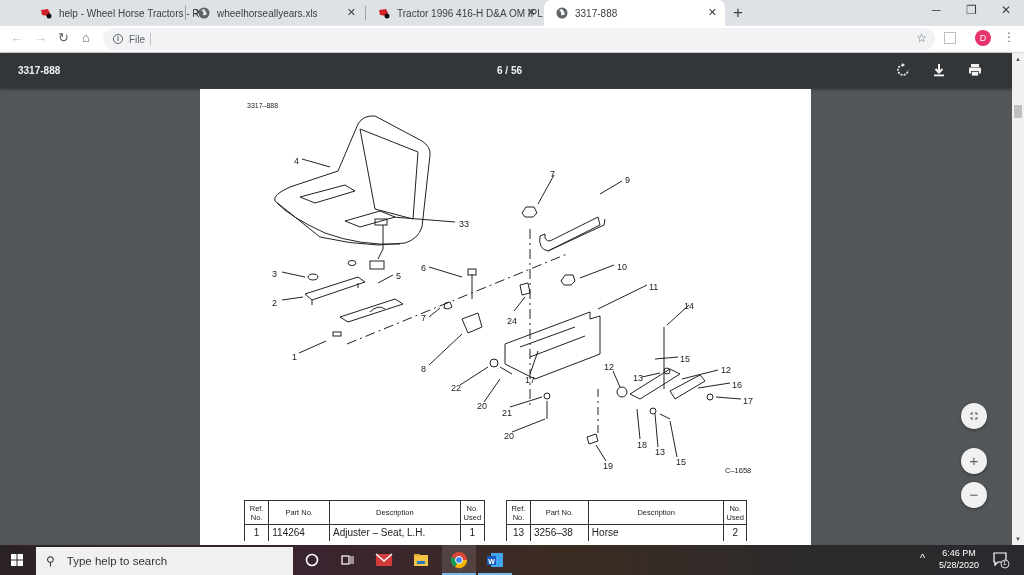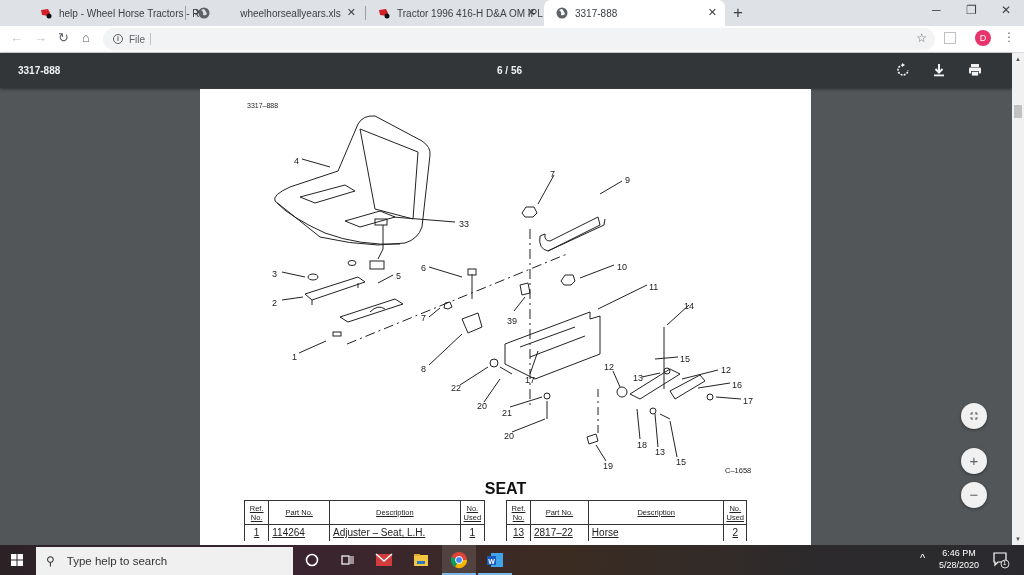--- a/index.html
+++ b/index.html
@@ -31,21 +31,21 @@
   .scrollbar { position: absolute; left: 1012px; top: 53px; width: 12px; height: 492px; background: #f1f1f1; }
   .scrollbar .thumb { position: absolute; left: 2px; top: 52px; width: 8px; height: 13px; background: #c1c1c1; }
   .scrollbar .up { position: absolute; left: 3px; top: 3px; font-size: 6px; color: #505050; }
   .scrollbar .down { position: absolute; left: 3px; bottom: 3px; font-size: 6px; color: #505050; }
   .page { position: absolute; left: 200px; top: 89px; width: 611px; height: 456px; background: #fff; overflow: hidden; }
   .page .pgid { position: absolute; left: 47px; top: 13px; font-size: 7px; color: #222; }
   .diagram { position: absolute; left: 0; top: 0; width: 611px; height: 400px; }
   .callout { position: absolute; font-size: 9px; color: #222; }
   .figid { position: absolute; left: 525px; top: 377px; font-size: 7.5px; color: #222; }
   .section-title { position: absolute; left: 0; width: 611px; top: 391px; text-align: center; font-size: 16px; font-weight: bold; color: #111; }
-  table.parts { position: absolute; top: 411px; border-collapse: collapse; font-size: 8px; color: #222; text-decoration: underline; }
+  table.parts { position: absolute; top: 411px; border-collapse: collapse; font-size: 8px; color: #222; }
   table.parts th { font-weight: normal; font-size: 7.5px; border: 1px solid #333; padding: 1px 2px; height: 24px; }
   table.parts td { border-left: 1px solid #333; border-right: 1px solid #333; padding: 2px 3px; font-size: 10px; height: 16px; }
   .fab { position: absolute; left: 961px; width: 26px; height: 26px; border-radius: 50%; background: #f1f1f1; box-shadow: 0 1px 3px rgba(0,0,0,.4); text-align: center; color: #5f6368; font-size: 15px; line-height: 26px; }
   .taskbar { position: absolute; left: 0; top: 545px; width: 1024px; height: 30px; background: linear-gradient(90deg, #2b2226 0%, #3a2430 30%, #3b2c22 55%, #2c2a2c 80%, #2a2a2e 100%); }
   .startbtn { position: absolute; left: 11px; top: 9px; width: 12px; height: 12px; }
   .searchbox { position: absolute; left: 36px; top: 2px; width: 257px; height: 28px; background: #f0f0f0; display: flex; align-items: center; font-size: 11.5px; color: #333; padding-left: 10px; }
   .searchbox .mag { font-size: 12px; margin-right: 12px; color: #333; }
   .tb-icon { position: absolute; top: 6px; width: 18px; height: 18px; }
   .tray { position: absolute; color: #fff; font-size: 9px; text-align: center; }
 </style>
@@ -55,21 +55,21 @@
 <div class="tabbar">
   <div class="tab" style="left:0;width:183px;margin-left:28px;">
     <svg class="fav" viewBox="0 0 12 12">
         <path d="M1 3 L8 2 L10 6 L9 9 L2 8 Z" fill="#d32027"></path>
         <circle cx="9" cy="9" r="2.5" fill="#111"></circle>
       </svg>
     <span class="title">help - Wheel Horse Tractors - Re</span>
     <span class="close">✕</span>
   </div>
   <div class="tab-sep" style="left:185px;"></div>
-  <div class="tab" style="left:186px;width:178px;text-align:center;">
+  <div class="tab" style="left:186px;width:178px;">
     <svg class="fav" viewBox="0 0 12 12">
         <circle cx="6" cy="6" r="5.5" fill="#5f6368"></circle>
         <path d="M3 3 Q6 5 5 8 Q7 9 9 7 Q8 4 6 2" fill="#dee1e6"></path>
       </svg>
     <span class="title">wheelhorseallyears.xls</span>
     <span class="close">✕</span>
   </div>
   <div class="tab-sep" style="left:365px;"></div>
   <div class="tab" style="left:366px;width:178px;">
     <svg class="fav" viewBox="0 0 12 12">
@@ -236,41 +236,40 @@
       <span class="callout" style="left: 350px; top: 80px;">7</span>
       <span class="callout" style="left: 425px; top: 86px;">9</span>
       <span class="callout" style="left: 72px; top: 180px;">3</span>
       <span class="callout" style="left: 196px; top: 182px;">5</span>
       <span class="callout" style="left: 221px; top: 174px;">6</span>
       <span class="callout" style="left: 417px; top: 173px;">10</span>
       <span class="callout" style="left: 449px; top: 193px;">11</span>
       <span class="callout" style="left: 72px; top: 209px;">2</span>
       <span class="callout" style="left: 484px; top: 212px;">14</span>
       <span class="callout" style="left: 221px; top: 224px;">7</span>
-      <span class="callout" style="left: 307px; top: 227px;">39</span>
+      <span class="callout" style="left: 307px; top: 227px;">24</span>
       <span class="callout" style="left: 92px; top: 263px;">1</span>
       <span class="callout" style="left: 480px; top: 265px;">15</span>
       <span class="callout" style="left: 404px; top: 273px;">12</span>
       <span class="callout" style="left: 521px; top: 276px;">12</span>
       <span class="callout" style="left: 221px; top: 275px;">8</span>
       <span class="callout" style="left: 433px; top: 284px;">13</span>
       <span class="callout" style="left: 532px; top: 291px;">16</span>
       <span class="callout" style="left: 251px; top: 294px;">22</span>
       <span class="callout" style="left: 325px; top: 286px;">17</span>
       <span class="callout" style="left: 543px; top: 307px;">17</span>
       <span class="callout" style="left: 277px; top: 312px;">20</span>
       <span class="callout" style="left: 302px; top: 319px;">21</span>
       <span class="callout" style="left: 304px; top: 342px;">20</span>
       <span class="callout" style="left: 437px; top: 351px; text-align: right;">18</span>
       <span class="callout" style="left: 455px; top: 358px;">13</span>
       <span class="callout" style="left: 476px; top: 368px;">15</span>
       <span class="callout" style="left: 403px; top: 372px;">19</span>
     </div>
   <span class="figid">C–1658</span>
-  <div class="section-title">SEAT</div>
 
   <table class="parts" style="left:44px;width:241px;">
     <tbody>
         <tr>
       <th style="width:24px;">Ref. No.</th>
       <th style="width:60px;">Part No.</th>
       <th style="width:129px;">Description</th>
       <th style="width:24px;">No. Used</th>
     </tr>
     <tr>
@@ -284,21 +283,21 @@
   <table class="parts" style="left:306px;width:241px;">
     <tbody>
         <tr>
       <th style="width:24px;">Ref. No.</th>
       <th style="width:58px;">Part No.</th>
       <th style="width:136px;">Description</th>
       <th style="width:22px;">No. Used</th>
     </tr>
     <tr>
       <td style="text-align:center;">13</td>
-      <td>2817–22</td>
+      <td>3256–38</td>
       <td>Horse</td>
       <td style="text-align:center;">2</td>
     </tr>
   </tbody>
     </table>
 </div>
 
 <div class="fab" style="top:403px;font-size:11px;">
   <svg width="26" height="26" viewBox="0 0 26 26">
       <path d="M9 11 H11 V9 M15 9 V11 H17 M17 15 H15 V17 M11 17 V15 H9" fill="none" stroke="#5f6368" stroke-width="1.2"></path>

